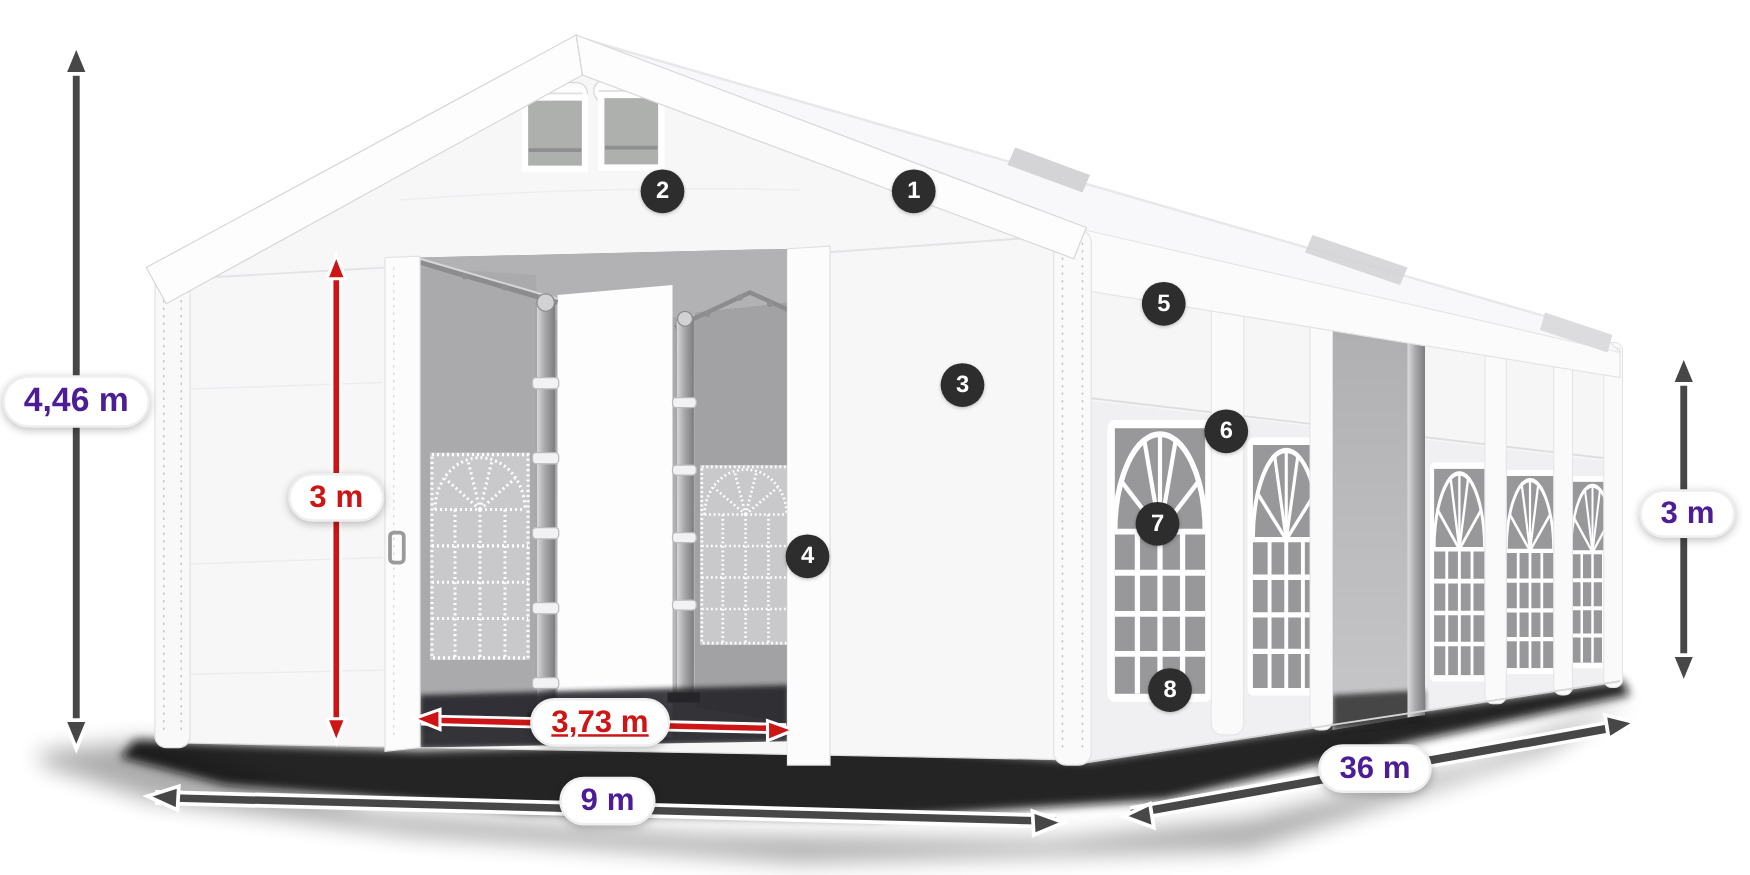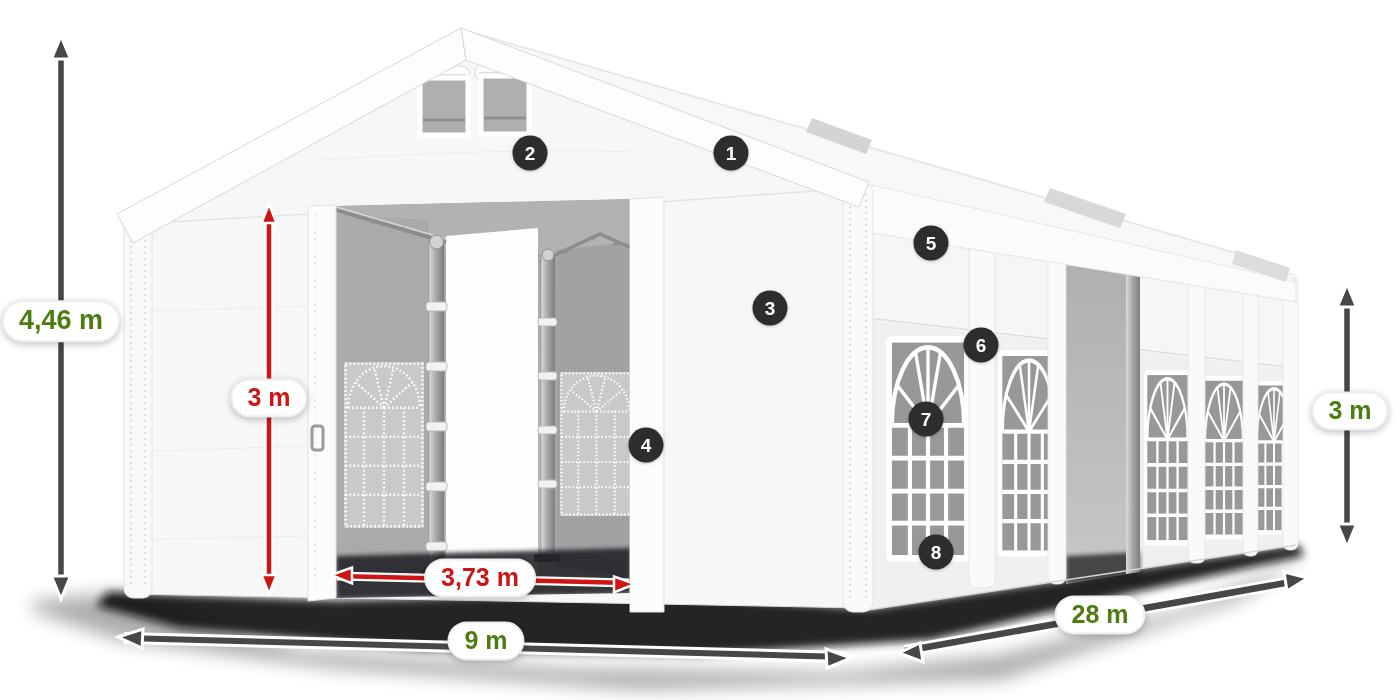--- a/index.html
+++ b/index.html
@@ -1,21 +1,21 @@
 <!DOCTYPE html>
 <html><head>
 <meta charset="utf-8">
 <style>
   html,body{margin:0;padding:0;background:#fff;}
   .stage{position:relative;width:1400px;height:700px;background:#fff;overflow:hidden;
          font-family:"Liberation Sans","DejaVu Sans",sans-serif;}
   .stage svg{position:absolute;left:0;top:0;}
   .dim-pill{position:absolute;transform:translate(-50%,-50%);background:#fff;
             border:2px solid #eeeeee;border-radius:22px;padding:2px 15px;
-            font-weight:bold;font-size:25px;line-height:1.25;color:#4d7c0f;
+            font-weight:bold;font-size:25px;line-height:1.25;color:#4c1d95;
             box-shadow:0 2px 7px rgba(0,0,0,.25);white-space:nowrap;z-index:20;}
   .dim-pill.red{color:#cd1515;}
   .dim-pill.big{font-size:27px;}
   .badge{position:absolute;transform:translate(-50%,-50%);width:35px;height:35px;
          border-radius:50%;background:#2d2d2d;color:#fff;display:flex;
          align-items:center;justify-content:center;font-weight:bold;font-size:19px;
          z-index:15;box-shadow:0 1px 3px rgba(0,0,0,.25);cursor:pointer;}
 </style>
 </head>
 <body>
@@ -275,23 +275,23 @@
       <line x1="1347" y1="300" x2="1347" y2="530" stroke="#ffffff" stroke-width="11"></line>
       <line x1="1347" y1="300" x2="1347" y2="530" stroke="#474747" stroke-width="5.5"></line>
       <polygon points="1347,284 1337.5,307 1356.5,307" fill="#474747" stroke="#ffffff" stroke-width="3"></polygon>
       <polygon points="1347,547 1337.5,524 1356.5,524" fill="#474747" stroke="#ffffff" stroke-width="3"></polygon>
     </g>
   </g>
 </svg>
 
 <div class="dim-pill big" style="left:61px;top:321px;">4,46 m</div>
 <div class="dim-pill red" style="left:269px;top:398px;">3 m</div>
-<div class="dim-pill red" style="left:480px;top:578px;">3,73 m</div>
+<div class="dim-pill red" style="left:480px;top:578px;text-decoration:underline;">3,73 m</div>
 <div class="dim-pill" style="left:486px;top:641px;">9 m</div>
-<div class="dim-pill" style="left:1100px;top:615px;">28 m</div>
+<div class="dim-pill" style="left:1100px;top:615px;">36 m</div>
 <div class="dim-pill" style="left:1350px;top:411px;">3 m</div>
 
 <div class="badge" style="left:731px;top:153px;">1</div>
 <div class="badge" style="left:530px;top:153px;">2</div>
 <div class="badge" style="left:770px;top:308px;">3</div>
 <div class="badge" style="left:646px;top:445px;">4</div>
 <div class="badge" style="left:931px;top:243px;">5</div>
 <div class="badge" style="left:981px;top:345px;">6</div>
 <div class="badge" style="left:926px;top:419px;">7</div>
 <div class="badge" style="left:936px;top:552px;">8</div>

